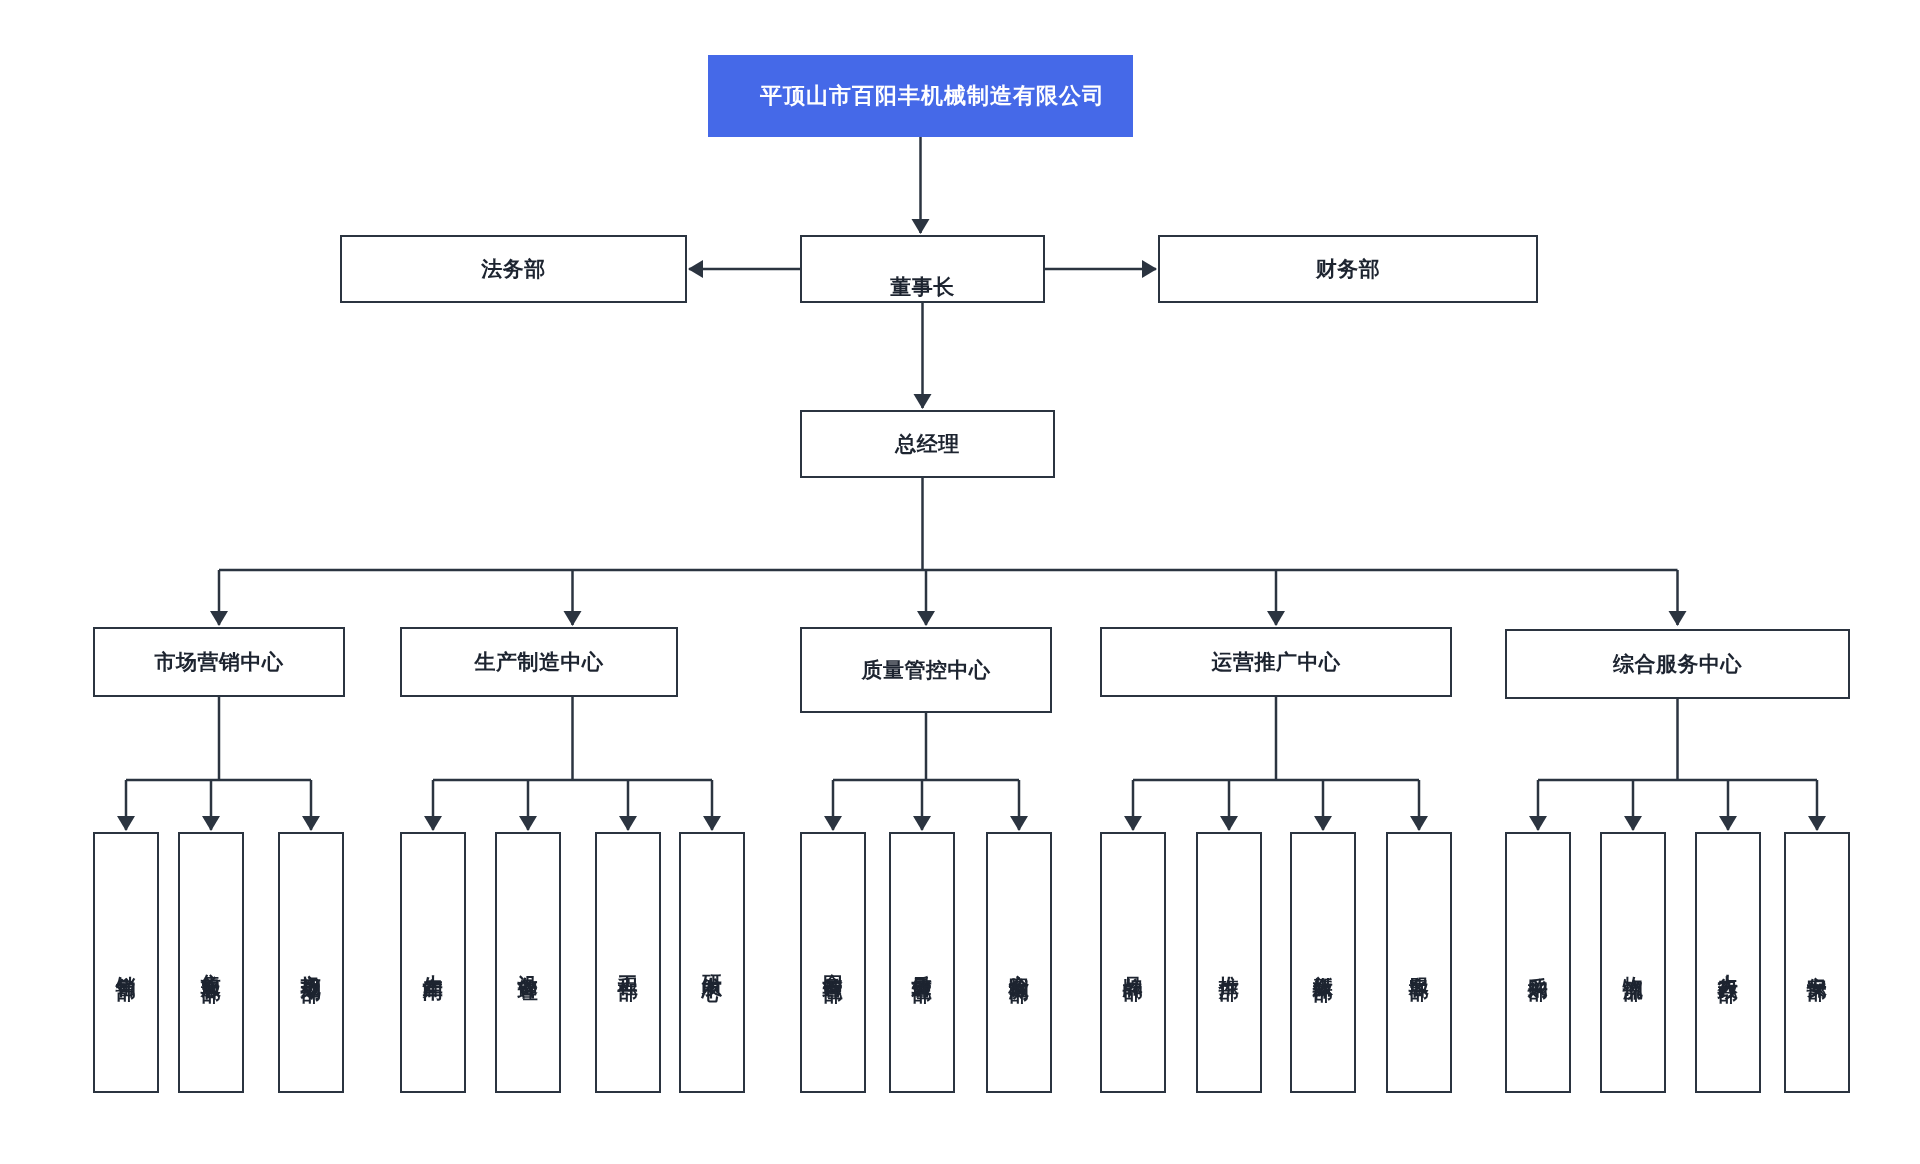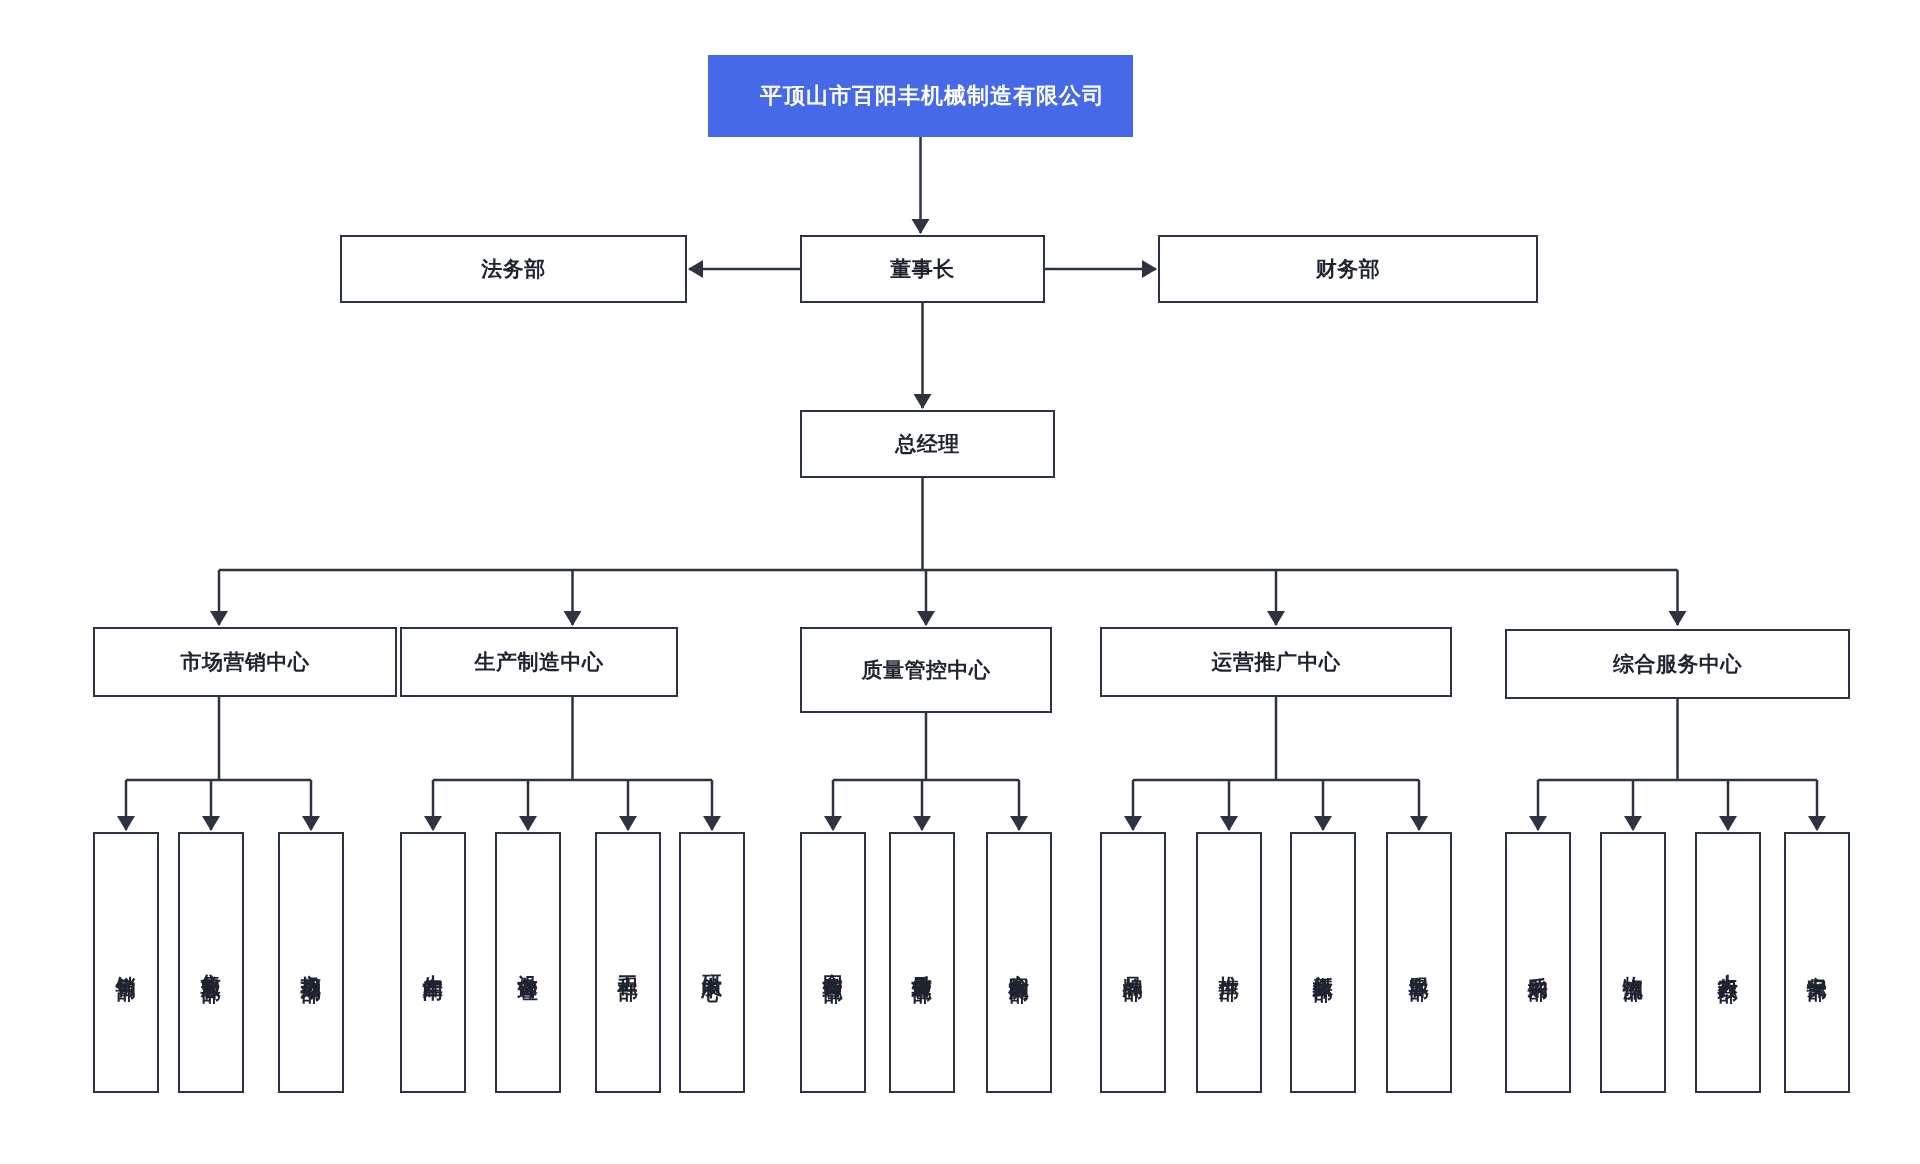--- a/index.html
+++ b/index.html
@@ -138,30 +138,30 @@
       <polygon points="1817,831 1808,816 1826,816" fill="#2b3440"></polygon>
     </svg>
 
   <div id="nodes">
       <div class="node root" style="left: 708px; top: 55px; width: 425px; height: 82px; padding-left: 24px;">
         <span>平顶山市百阳丰机械制造有限公司</span>
       </div>
       <div class="node exec" style="left: 340px; top: 235px; width: 347px; height: 68px;">
         <span>法务部</span>
       </div>
-      <div class="node exec" style="left: 800px; top: 235px; width: 245px; height: 68px;">
+      <div class="node exec" style="left: 800px; top: 235px; width: 245px; height: 68px; align-items: flex-end;">
         <span>董事长</span>
       </div>
       <div class="node exec" style="left: 1158px; top: 235px; width: 380px; height: 68px;">
         <span>财务部</span>
       </div>
       <div class="node exec" style="left: 800px; top: 410px; width: 255px; height: 68px;">
         <span>总经理</span>
       </div>
-      <div class="node center" style="left: 93px; top: 627px; width: 304px; height: 70px;">
+      <div class="node center" style="left: 93px; top: 627px; width: 252px; height: 70px;">
         <span>市场营销中心</span>
       </div>
       <div class="node dept" style="left: 93px; top: 832px; width: 66px; height: 261px;">
         <span>销售部</span>
       </div>
       <div class="node dept" style="left: 178px; top: 832px; width: 66px; height: 261px;">
         <span>售前客服部</span>
       </div>
       <div class="node dept" style="left: 278px; top: 832px; width: 66px; height: 261px;">
         <span>市场规划部</span>

